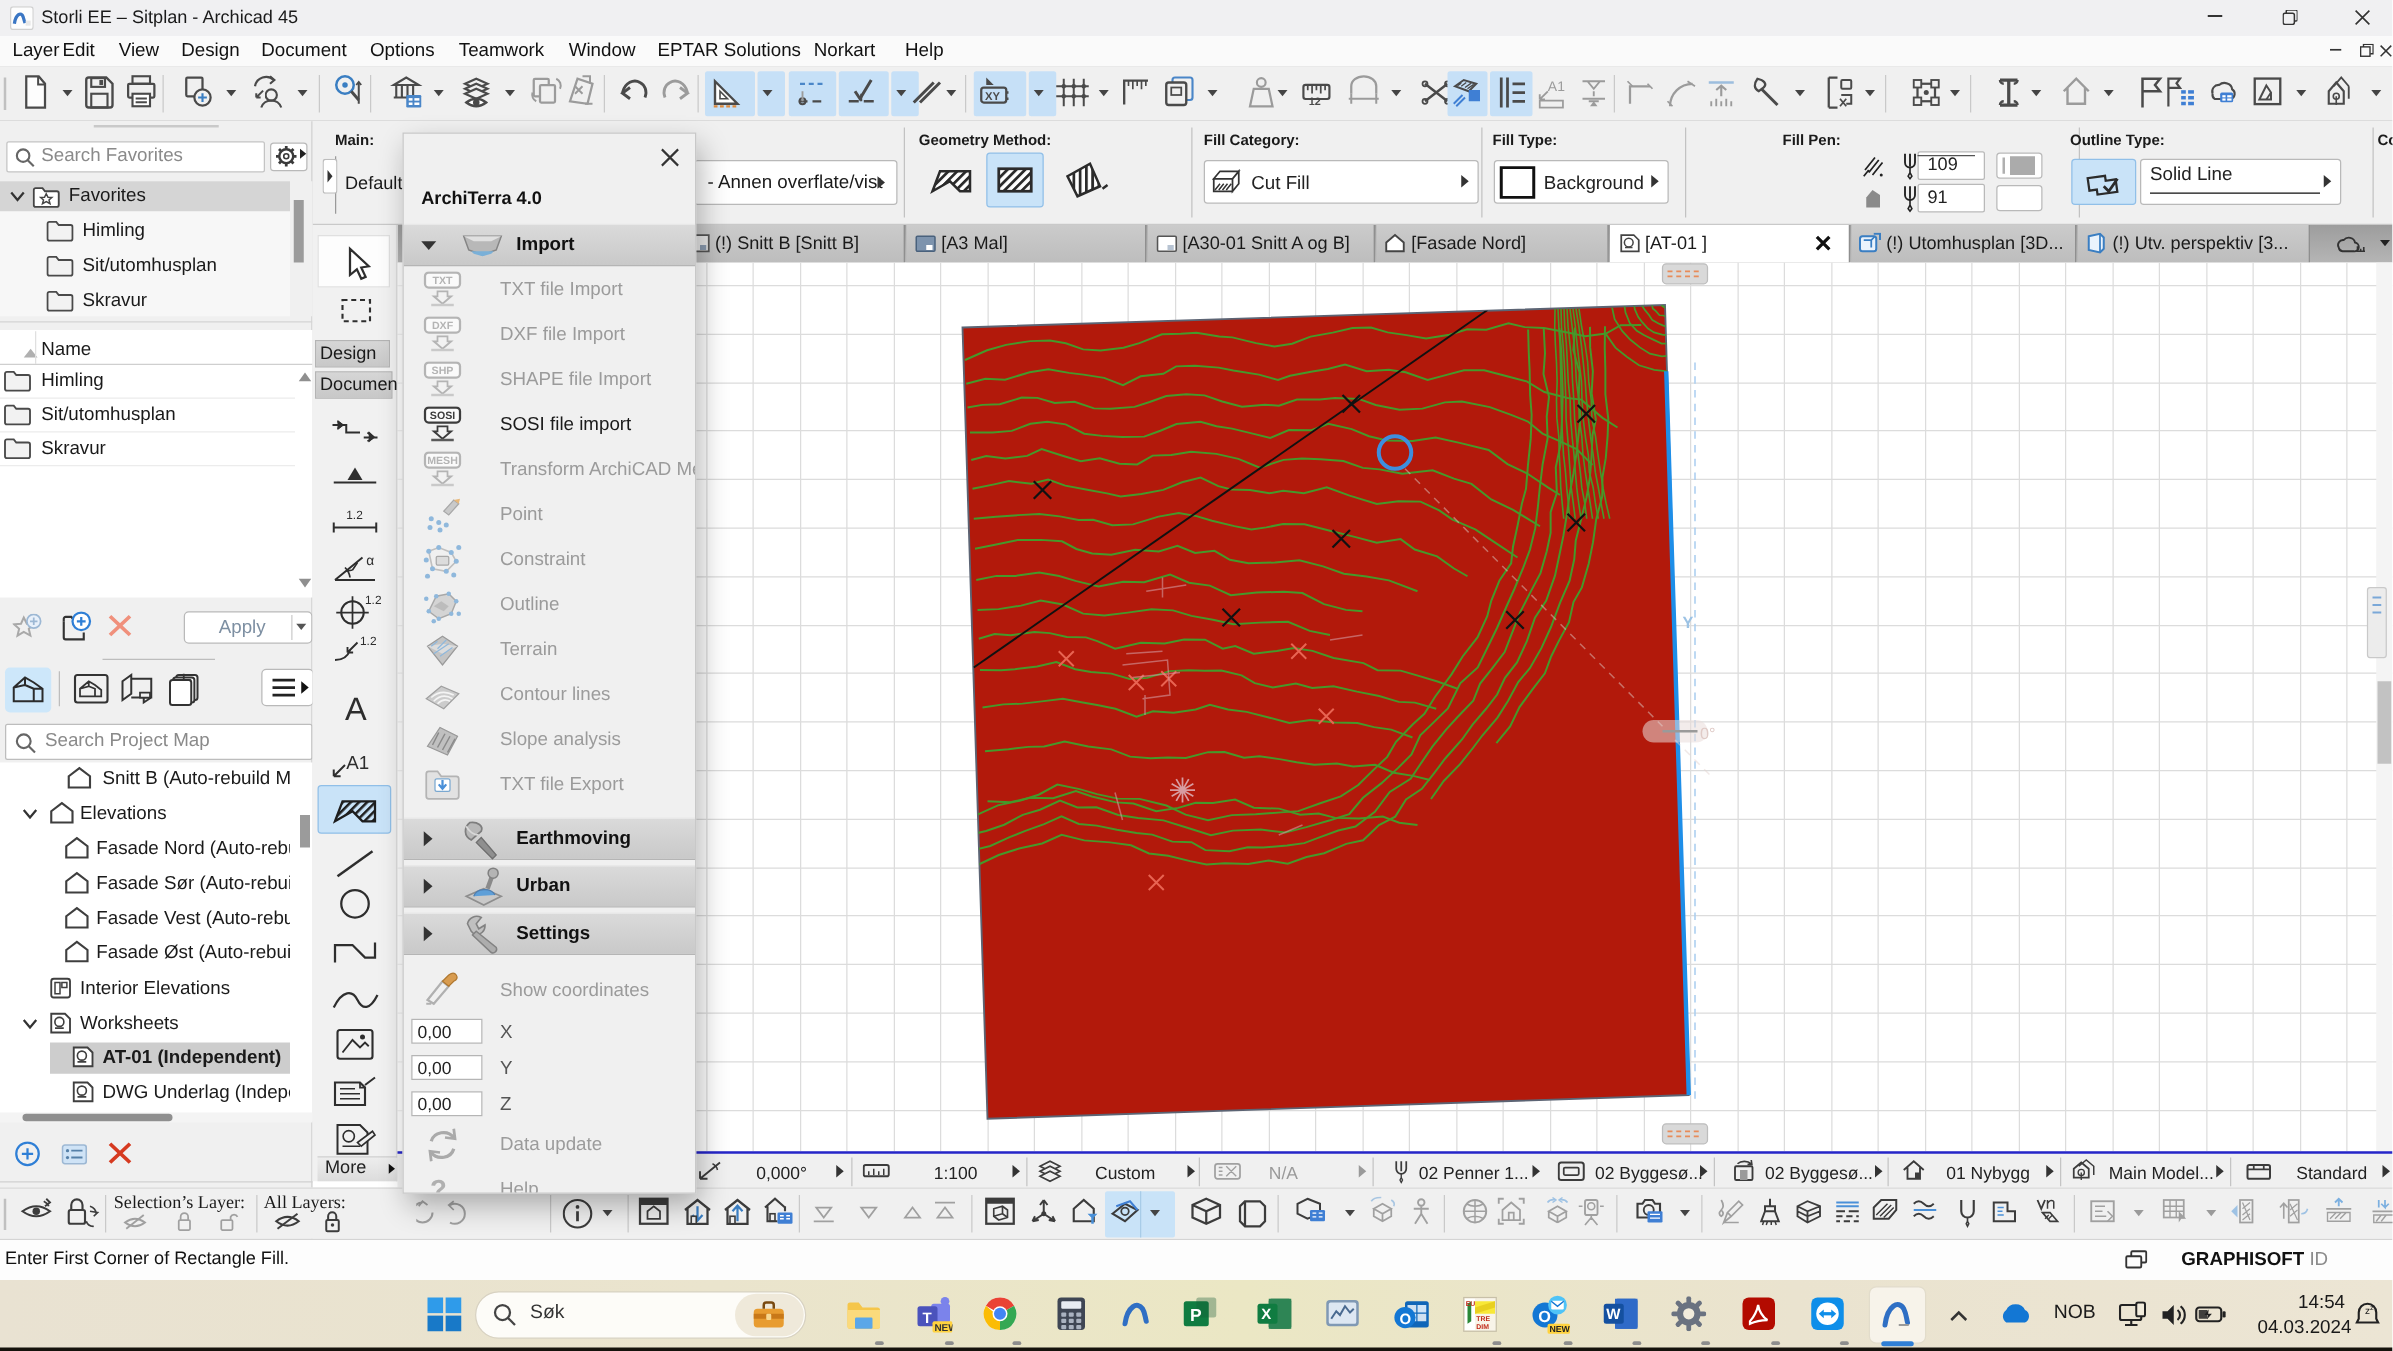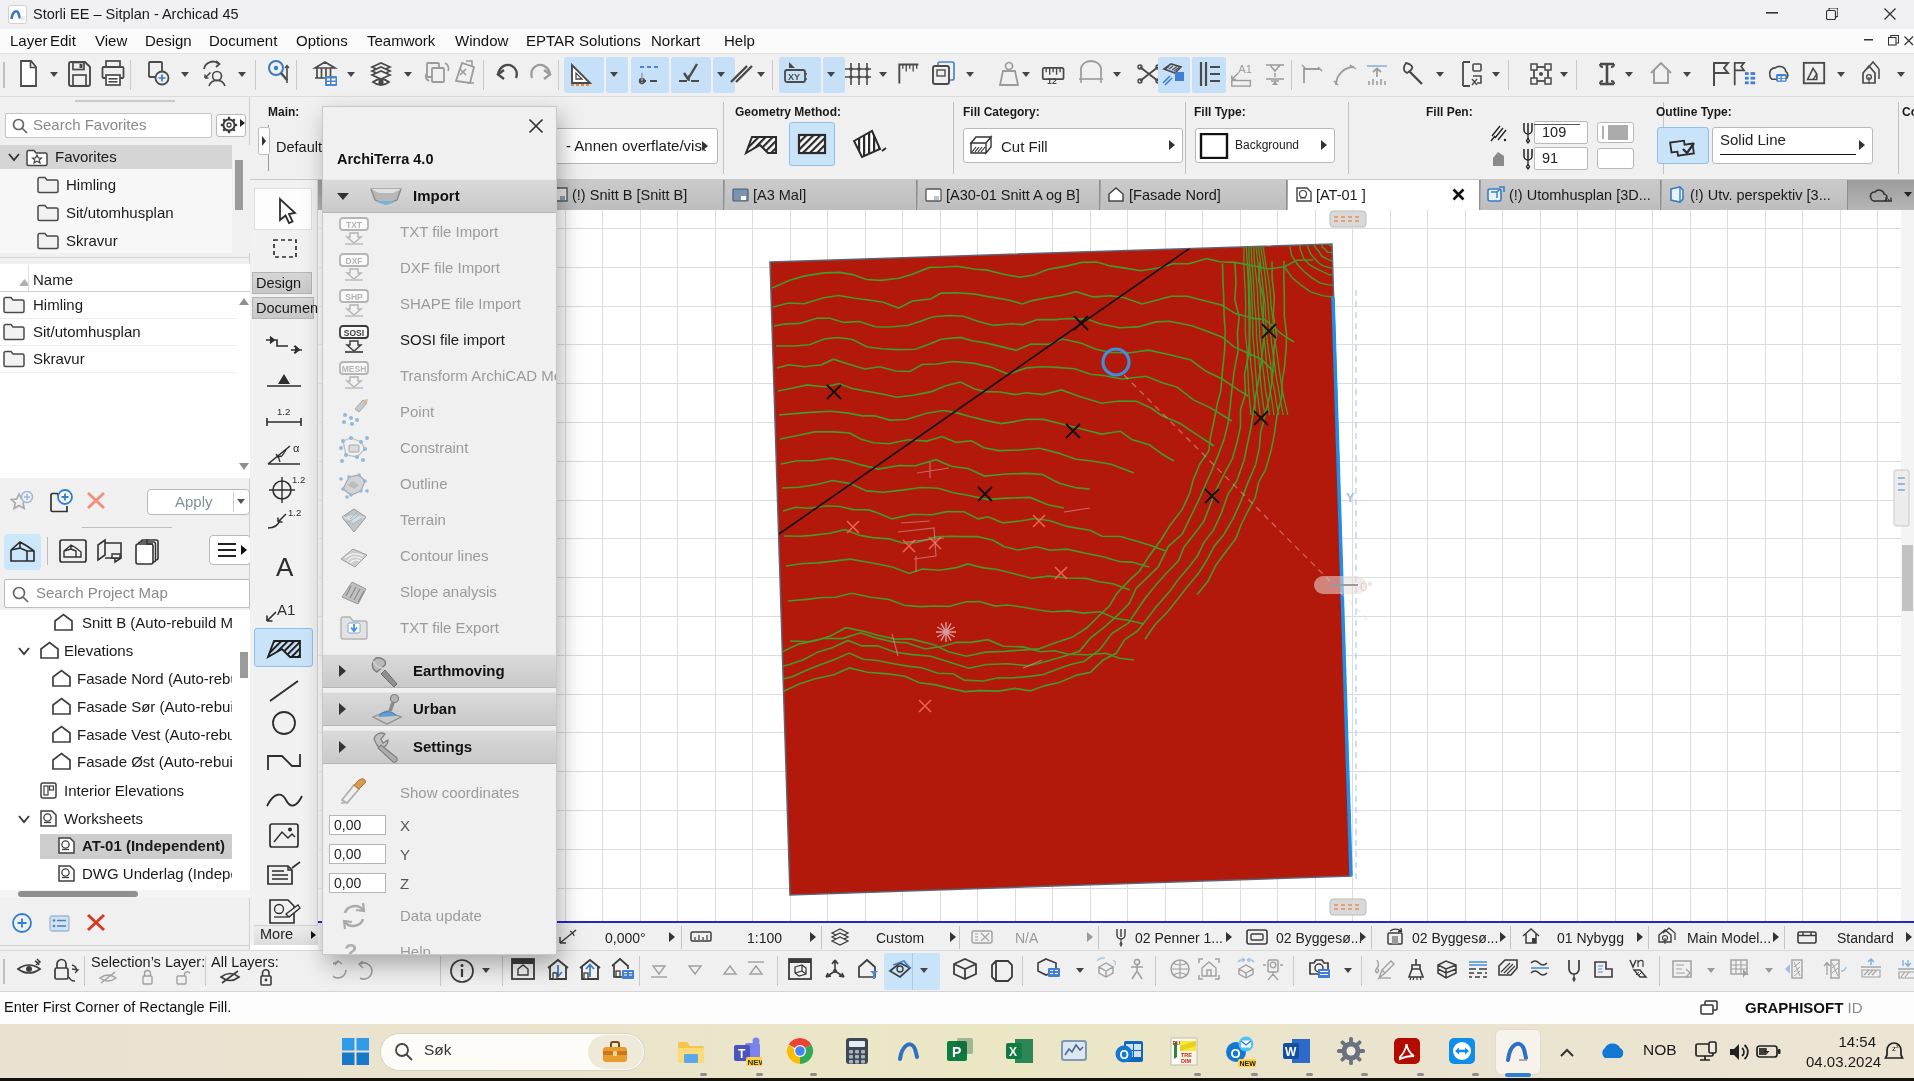--- a/index.html
+++ b/index.html
@@ -31,21 +31,21 @@
 
 #toolbox{left:250px;top:180px;width:68px;height:765px;background:#f1f1f1;border-right:1px solid #d6d6d6;}
 .tblabel{position:absolute;left:4px;width:58px;background:linear-gradient(#d6d6d6,#c8c8c8);border:1px solid #b4b4b4;font-size:14.5px;color:#1a1a1a;padding-left:3px;height:22px;line-height:21px;}
 
 #canvas{left:318px;top:210px;width:1596px;height:711px;}
 
 #quickbar{left:318px;top:921px;width:1596px;height:29px;background:#f0f0f0;border-top:2px solid #2626c9;font-size:14px;color:#222;}
 .qsep{position:absolute;top:3px;width:1px;height:23px;background:#c4c4c4;}
 .qarr{position:absolute;top:9px;width:0;height:0;border-top:5px solid transparent;border-bottom:5px solid transparent;border-left:6px solid #333;}
 
-#bottombar{left:0;top:950px;width:1914px;height:41px;background:#f0f0f0;border-top:1px solid #d9d9d9;font-size:14px;color:#1a1a1a;}
+#bottombar{left:0;top:950px;width:1914px;height:41px;background:#f0f0f0;border-top:1px solid #d9d9d9;font-size:14px;color:#1a1a1a;font-family:Liberation Serif, serif;}
 .bsep{position:absolute;top:5px;width:1px;height:30px;background:#c9c9c9;}
 
 #statusbar{left:0;top:991px;width:1914px;height:33px;background:#fdfdfd;border-top:1px solid #d4d4d4;font-size:14.5px;color:#111;}
 
 #taskbar{left:0;top:1024px;width:1914px;height:57px;background:linear-gradient(90deg,#e9e2d2 0%,#eae4cd 30%,#ebe7c4 52%,#eae3cf 75%,#ece5d4 100%);}
 #taskbar:after{content:"";position:absolute;left:0;bottom:0;width:100%;height:3px;background:#15120c;}
 .tkind{position:absolute;top:49px;width:7px;height:3px;background:#8d8d8d;border-radius:2px;}
 
 #dialog{left:322px;top:106px;width:235px;height:849px;background:#f0f0f0;border:1px solid #c8c8c8;box-shadow:4px 10px 22px rgba(0,0,0,0.30);font-size:15px;overflow:hidden;}
 .dhead{position:absolute;left:0;width:235px;height:34px;background:linear-gradient(#dadada,#c9c9c9);border-top:1px solid #e8e8e8;border-bottom:1px solid #b5b5b5;}
@@ -409,21 +409,21 @@
         <path d="M3 17 L7 12 M6 17 L10 12 M9 17 L13 12 M12 17 L16 12" stroke="#333" stroke-width="1.2"></path>
       </svg>
       <div class="abs" style="left:751px;top:41px"><span style="font-size:15px">Cut Fill</span></div>
       <div class="qarr" style="left:919px;top:43px"></div>
       <div class="isep" style="left:935px"></div>
       <div class="ilabel" style="left:944px">Fill Type:</div>
       <div class="wbox" style="left:945px;top:31px;width:140px;height:35px"></div>
       <svg class="abs" style="left:949px;top:36px" width="30" height="26" viewBox="0 0 30 26">
         <rect x="2" y="1" width="26" height="24" fill="#fff" stroke="#111" stroke-width="2.4"></rect>
       </svg>
-      <div class="abs" style="left:985px;top:41px"><span style="font-size:12px">Background</span></div>
+      <div class="abs" style="left:985px;top:41px"><span style="font-size:15px">Background</span></div>
       <div class="qarr" style="left:1071px;top:43px"></div>
       <div class="isep" style="left:1098px"></div>
       <div class="ilabel" style="left:1176px">Fill Pen:</div>
       <svg class="abs" style="left:1240px;top:25px" width="22" height="24" viewBox="0 0 22 24">
         <path d="M2 14 L10 4 M5 16 L13 6 M8 18 L16 8 M1 19 L5 14" stroke="#222" stroke-width="1.4"></path>
         <circle cx="15" cy="18" r="1.2" fill="#222"></circle>
       </svg>
       <svg class="abs" style="left:1262px;top:24px" width="22" height="24" viewBox="0 0 22 24">
         <path d="M16 2 L16 12 M12 2 L12 9 A4 4 0 0 0 16 13 A4 4 0 0 0 20 9 L20 2" fill="none" stroke="#222" stroke-width="1.5"></path>
         <path d="M16 13 L16 17 L14.5 20 L16 22 L17.5 20 L16 17" fill="none" stroke="#222" stroke-width="1.3"></path>

